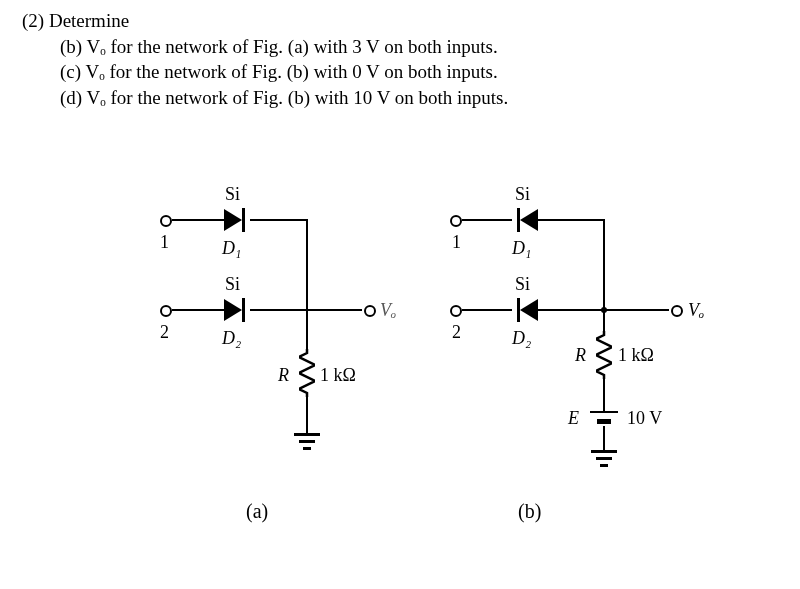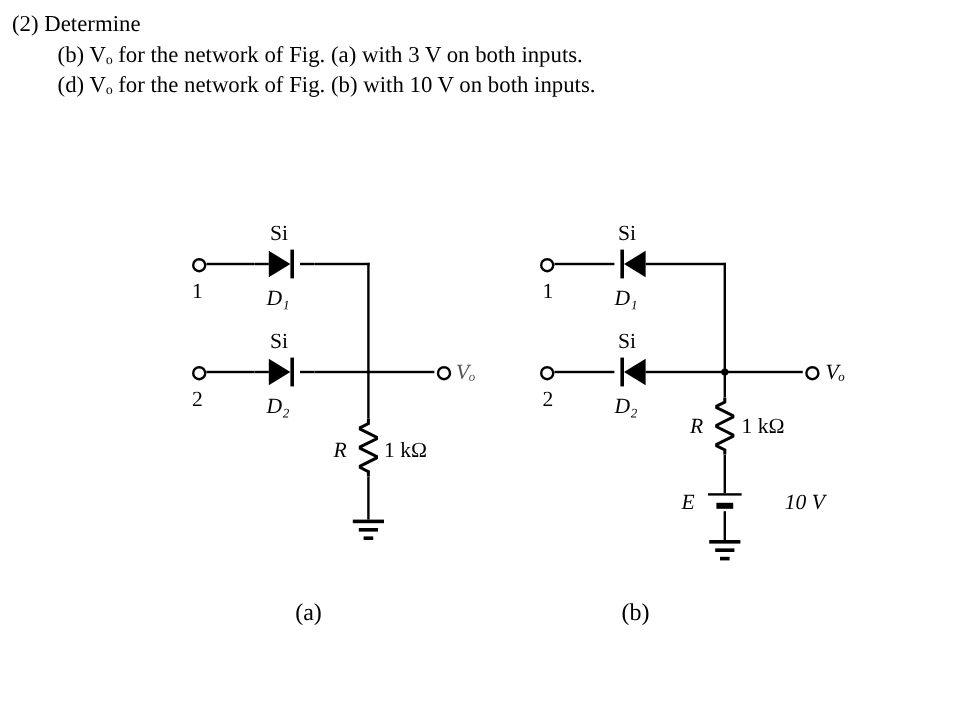--- a/index.html
+++ b/index.html
@@ -7,21 +7,21 @@
     padding: 0;
     font-family: "Times New Roman", serif;
     font-size: 19px;
     color: #000;
     background: #fff;
     width: 800px;
     height: 589px;
     overflow: hidden;
     position: relative;
   }
-  .problem-text { position: absolute; left: 10px; top: 8px; line-height: 1.35; }
+  .problem-text { position: absolute; left: 22px; top: 8px; line-height: 1.35; }
   .problem-text p { margin: 0; }
   .italic { font-style: italic; }
   .circuits { position: absolute; left: 0; top: 160px; width: 800px; height: 420px; }
   .abs { position: absolute; }
   
   .diode {
     position: absolute;
     width: 50px; height: 30px;
   }
   .diode .lead-l, .diode .lead-r {
@@ -73,20 +73,21 @@
 </head>
 <body>
 
 <div class="problem-text">
   <p>
     <span>(2)</span>
     <span> </span>
     <span>Determine</span>
   </p>
   <p style="padding-left:38px;"><span>(b) Vₒ for the network of Fig. (a) with 3 V on both inputs.</span></p>
+  <p style="padding-left:38px;"><span>(c) Vₒ for the network of Fig. (b) with 0 V on both inputs.</span></p>
   <p style="padding-left:38px;text-align:center;"><span>(d) Vₒ for the network of Fig. (b) with 10 V on both inputs.</span></p>
 </div>
 
 <div class="circuits">
 
   <div class="node-open abs" style="left:160px; top:55px;"></div>
   <div class="lbl" style="left:160px; top:72px;">1</div>
   <div class="wire" style="left:172px; top:59px; width:40px; height:2px;"></div>
 
   <div class="lbl" style="left:225px; top:24px;">Si</div>
@@ -180,21 +181,21 @@
   </div>
   <div class="lbl italic" style="left:575px; top:185px;">R</div>
   <div class="lbl" style="left:618px; top:185px;">1 kΩ</div>
   <div class="wire" style="left:603px; top:219px; width:2px; height:32px;"></div>
 
   <div class="battery" style="left:590px; top:251px;">
     <div class="long"></div>
       <div class="short"></div>
   </div>
   <div class="lbl italic" style="left:568px; top:248px;">E</div>
-  <div class="lbl" style="left:654px; top:248px;font-style:italic;">10 V</div>
+  <div class="lbl" style="left:627px; top:248px;">10 V</div>
   <div class="wire" style="left:603px; top:266px; width:2px; height:24px;"></div>
 
   <div class="ground" style="left:591px; top:290px;">
     <div class="g1"></div>
       <div class="g2"></div>
       <div class="g3"></div>
   </div>
 
   <div class="fig-label" style="left:518px; top:340px;">(b)</div>
 

